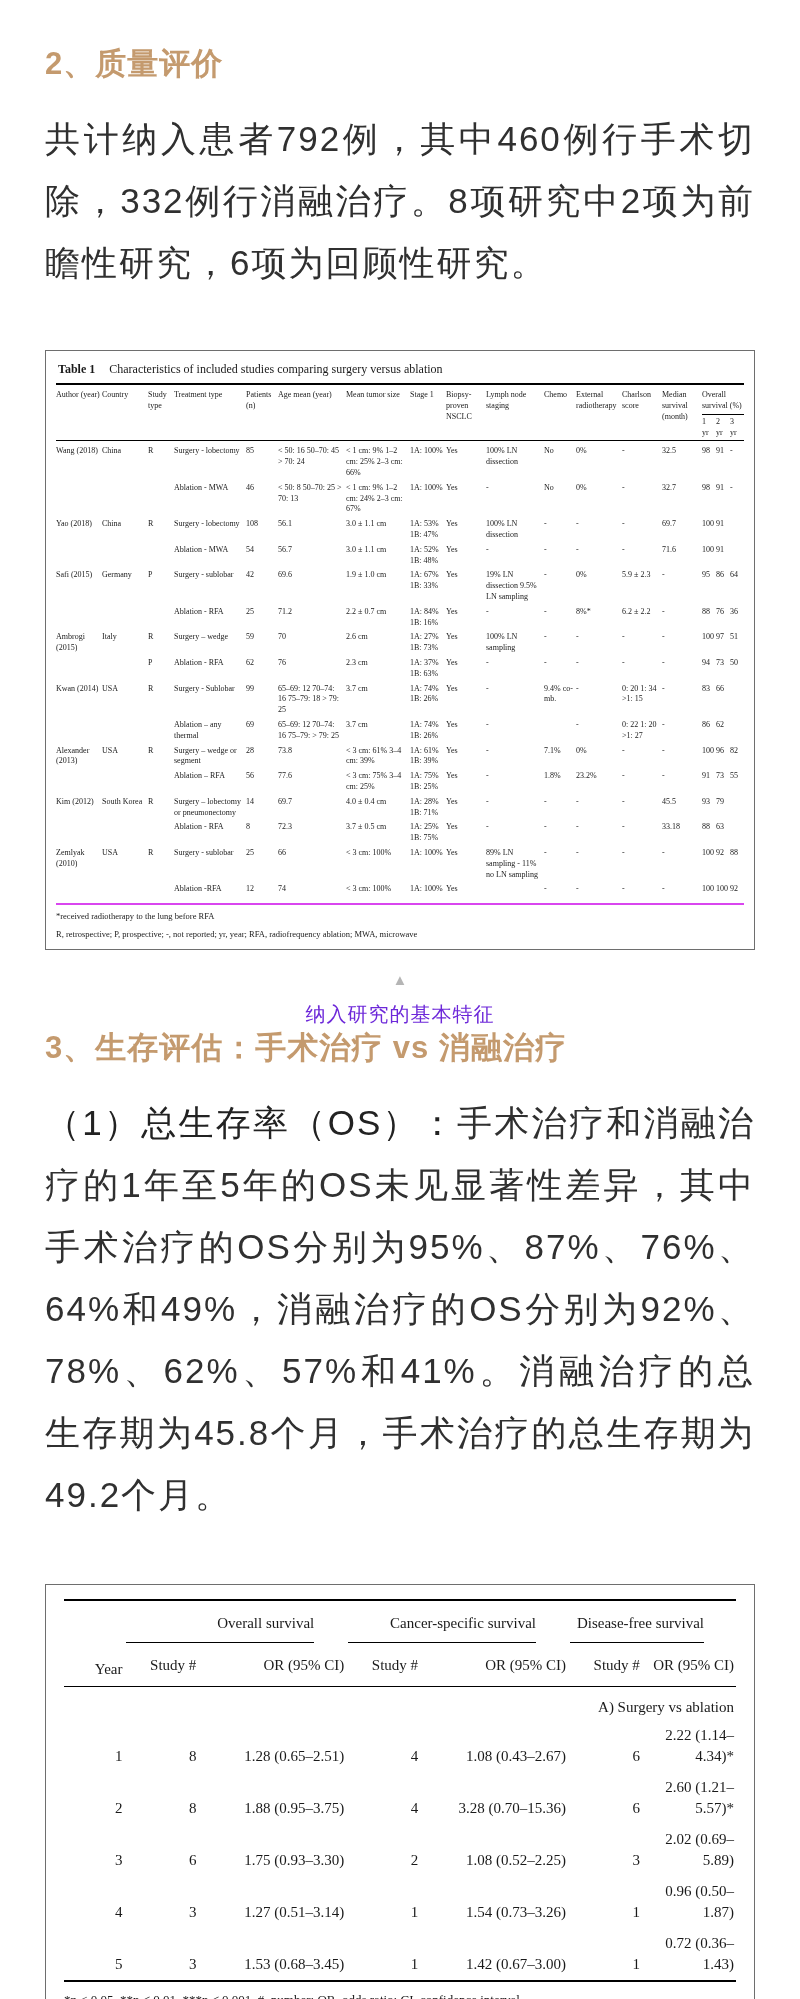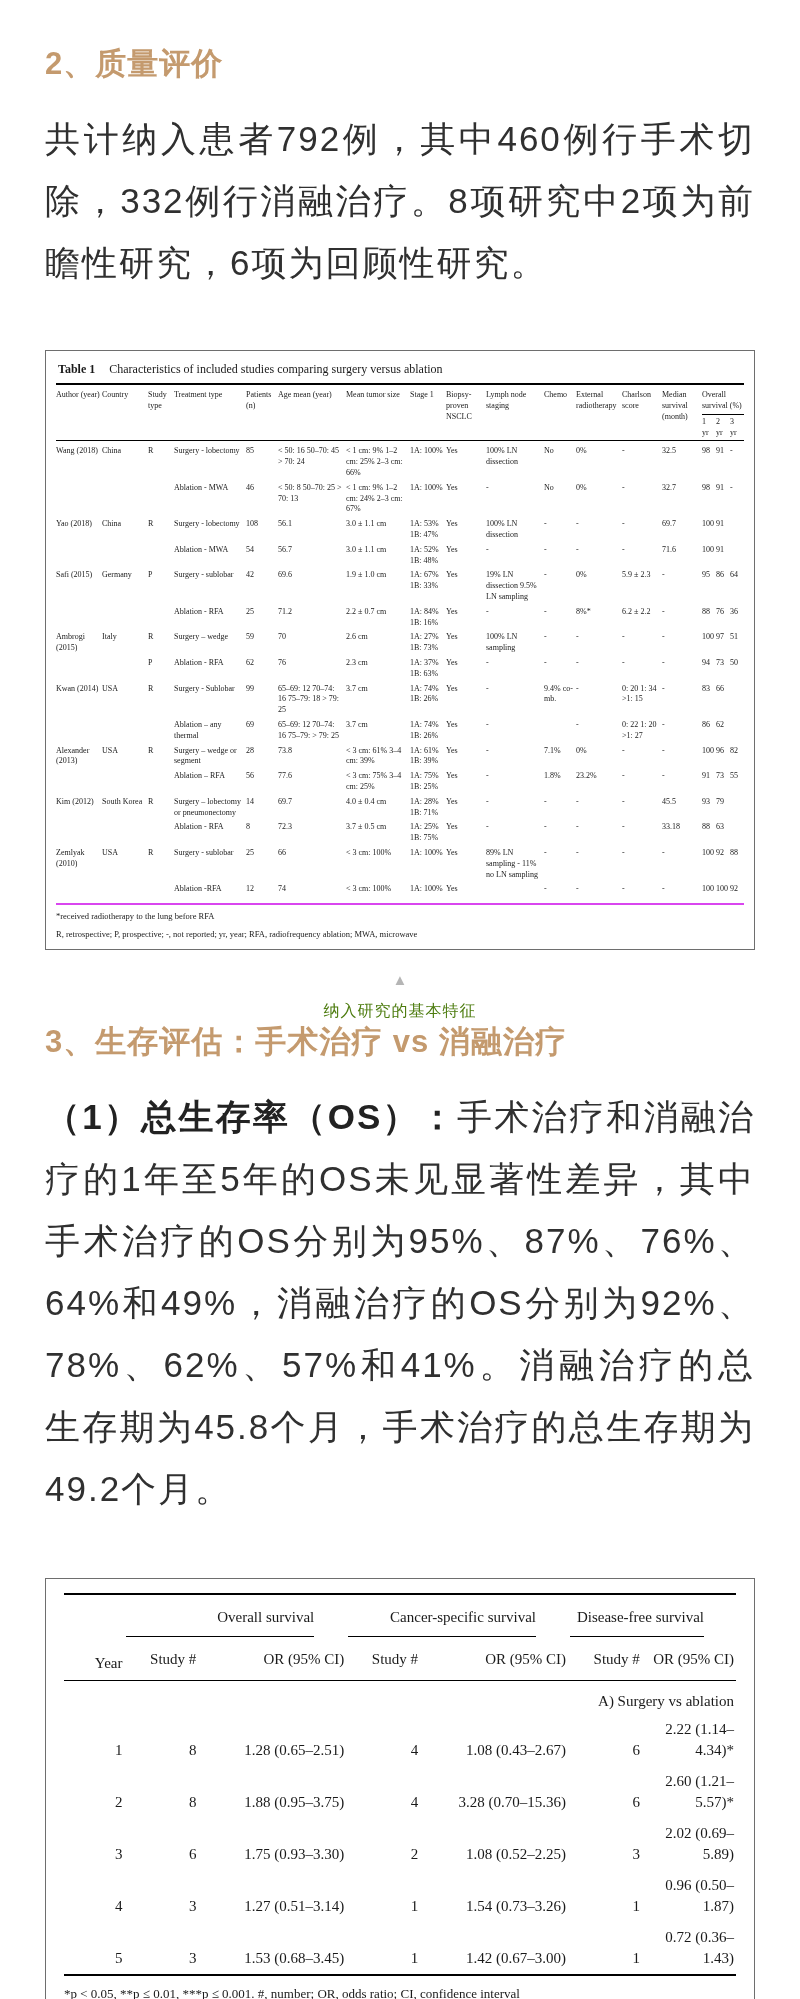--- a/index.html
+++ b/index.html
@@ -1,21 +1,21 @@
 <!DOCTYPE html>
 <html><head>
 <meta charset="utf-8">
 <style>
   html,body{margin:0;padding:0;background:#ffffff;}
   body{width:800px;min-height:1999px;font-family:"Liberation Sans",sans-serif;color:#333;}
   .page{padding:44px 45px 40px 45px;box-sizing:border-box;}
 
   h2.sec-heading{margin:0;font-size:31px;font-weight:700;color:#c49a6e;letter-spacing:1px;line-height:1.3;}
   .body-para{margin:24px 0 0 0;font-size:35px;line-height:62px;color:#303030;letter-spacing:2px;text-align:justify;font-weight:400;}
-  .body-para .lead{font-weight:700;color:#222;}
+  .body-para .lead{font-weight:400;color:#222;}
 
   
   .table-image{margin-top:56px;border:1px solid #6e6e6e;background:#fff;padding:10px 10px 8px 10px;color:#1a1a1a;font-family:"Liberation Serif",serif;}
 
   
   .t1-title{font-size:12px;margin:1px 0 6px 2px;}
   .t1-title .t1-label{font-weight:700;margin-right:14px;}
   table.t1{width:100%;border-collapse:collapse;table-layout:fixed;font-size:8px;line-height:1.35;}
   table.t1 th,table.t1 td{font-weight:400;text-align:left;vertical-align:top;padding:2px 2px 2px 0;word-wrap:break-word;}
   table.t1 thead tr:first-child th{border-top:2px solid #000;padding-top:5px;}
@@ -32,21 +32,21 @@
   table.t2 th.grp .grp-line{display:block;border-bottom:1.5px solid #000;padding-bottom:8px;margin-right:30px;}
   table.t2 thead tr:last-child th{padding-bottom:10px;}
   table.t2 tbody.t2-section tr td{border-top:1.5px solid #000;padding-top:10px;padding-bottom:2px;}
   table.t2 tbody.t2-data td{padding:5px 2px;}
   table.t2 tbody.t2-data tr:last-child td{border-bottom:2px solid #000;}
   .t2-foot{font-size:13px;margin-top:8px;line-height:1.5;}
 
   
   .fig-caption{text-align:center;margin-top:22px;}
   .tri{color:#b5b5b5;font-size:15px;line-height:1;}
-  .cap-text{color:#4d7c0f;font-size:16px;margin-top:14px;letter-spacing:1px;font-family:Liberation Mono, monospace;}
+  .cap-text{color:#6d28d9;font-size:20px;margin-top:14px;letter-spacing:1px;font-family:Liberation Mono, monospace;}
 
   .sec-gap{margin-top:62px;}
 </style>
 </head>
 <body>
 
 <div class="page">
 
   <h2 class="sec-heading">2、质量评价</h2>
 

